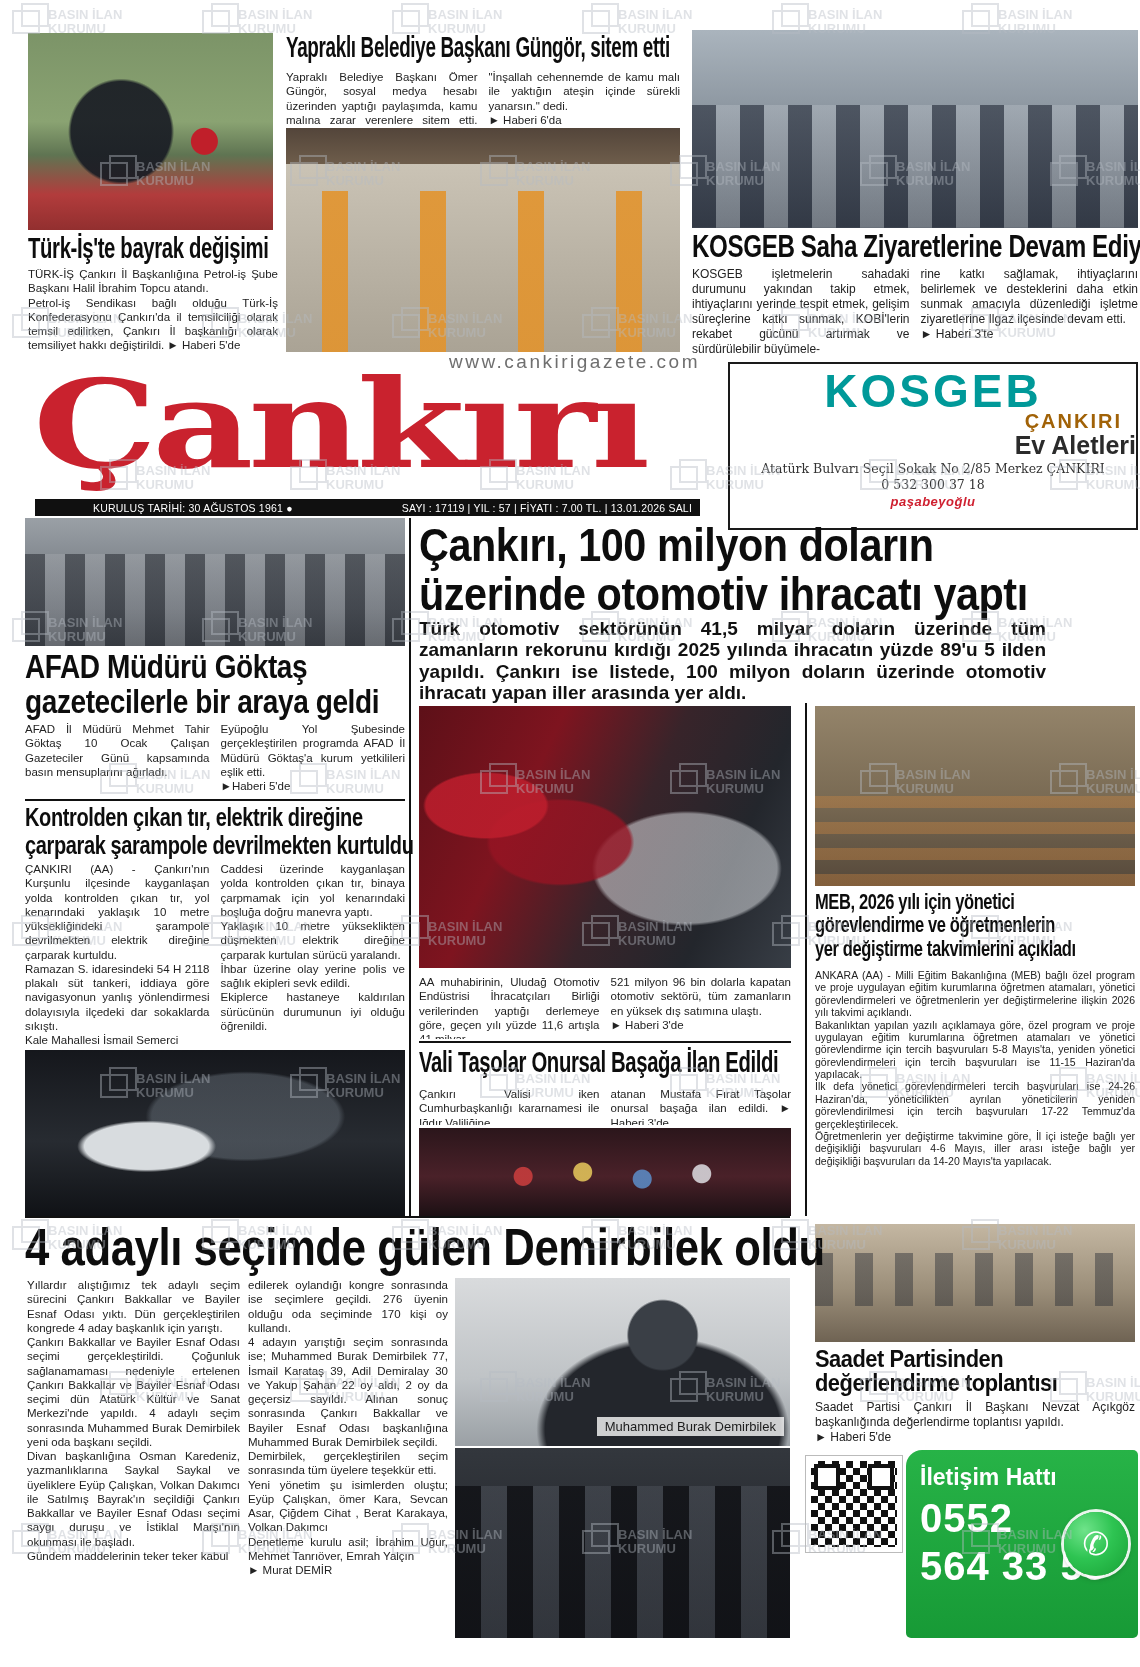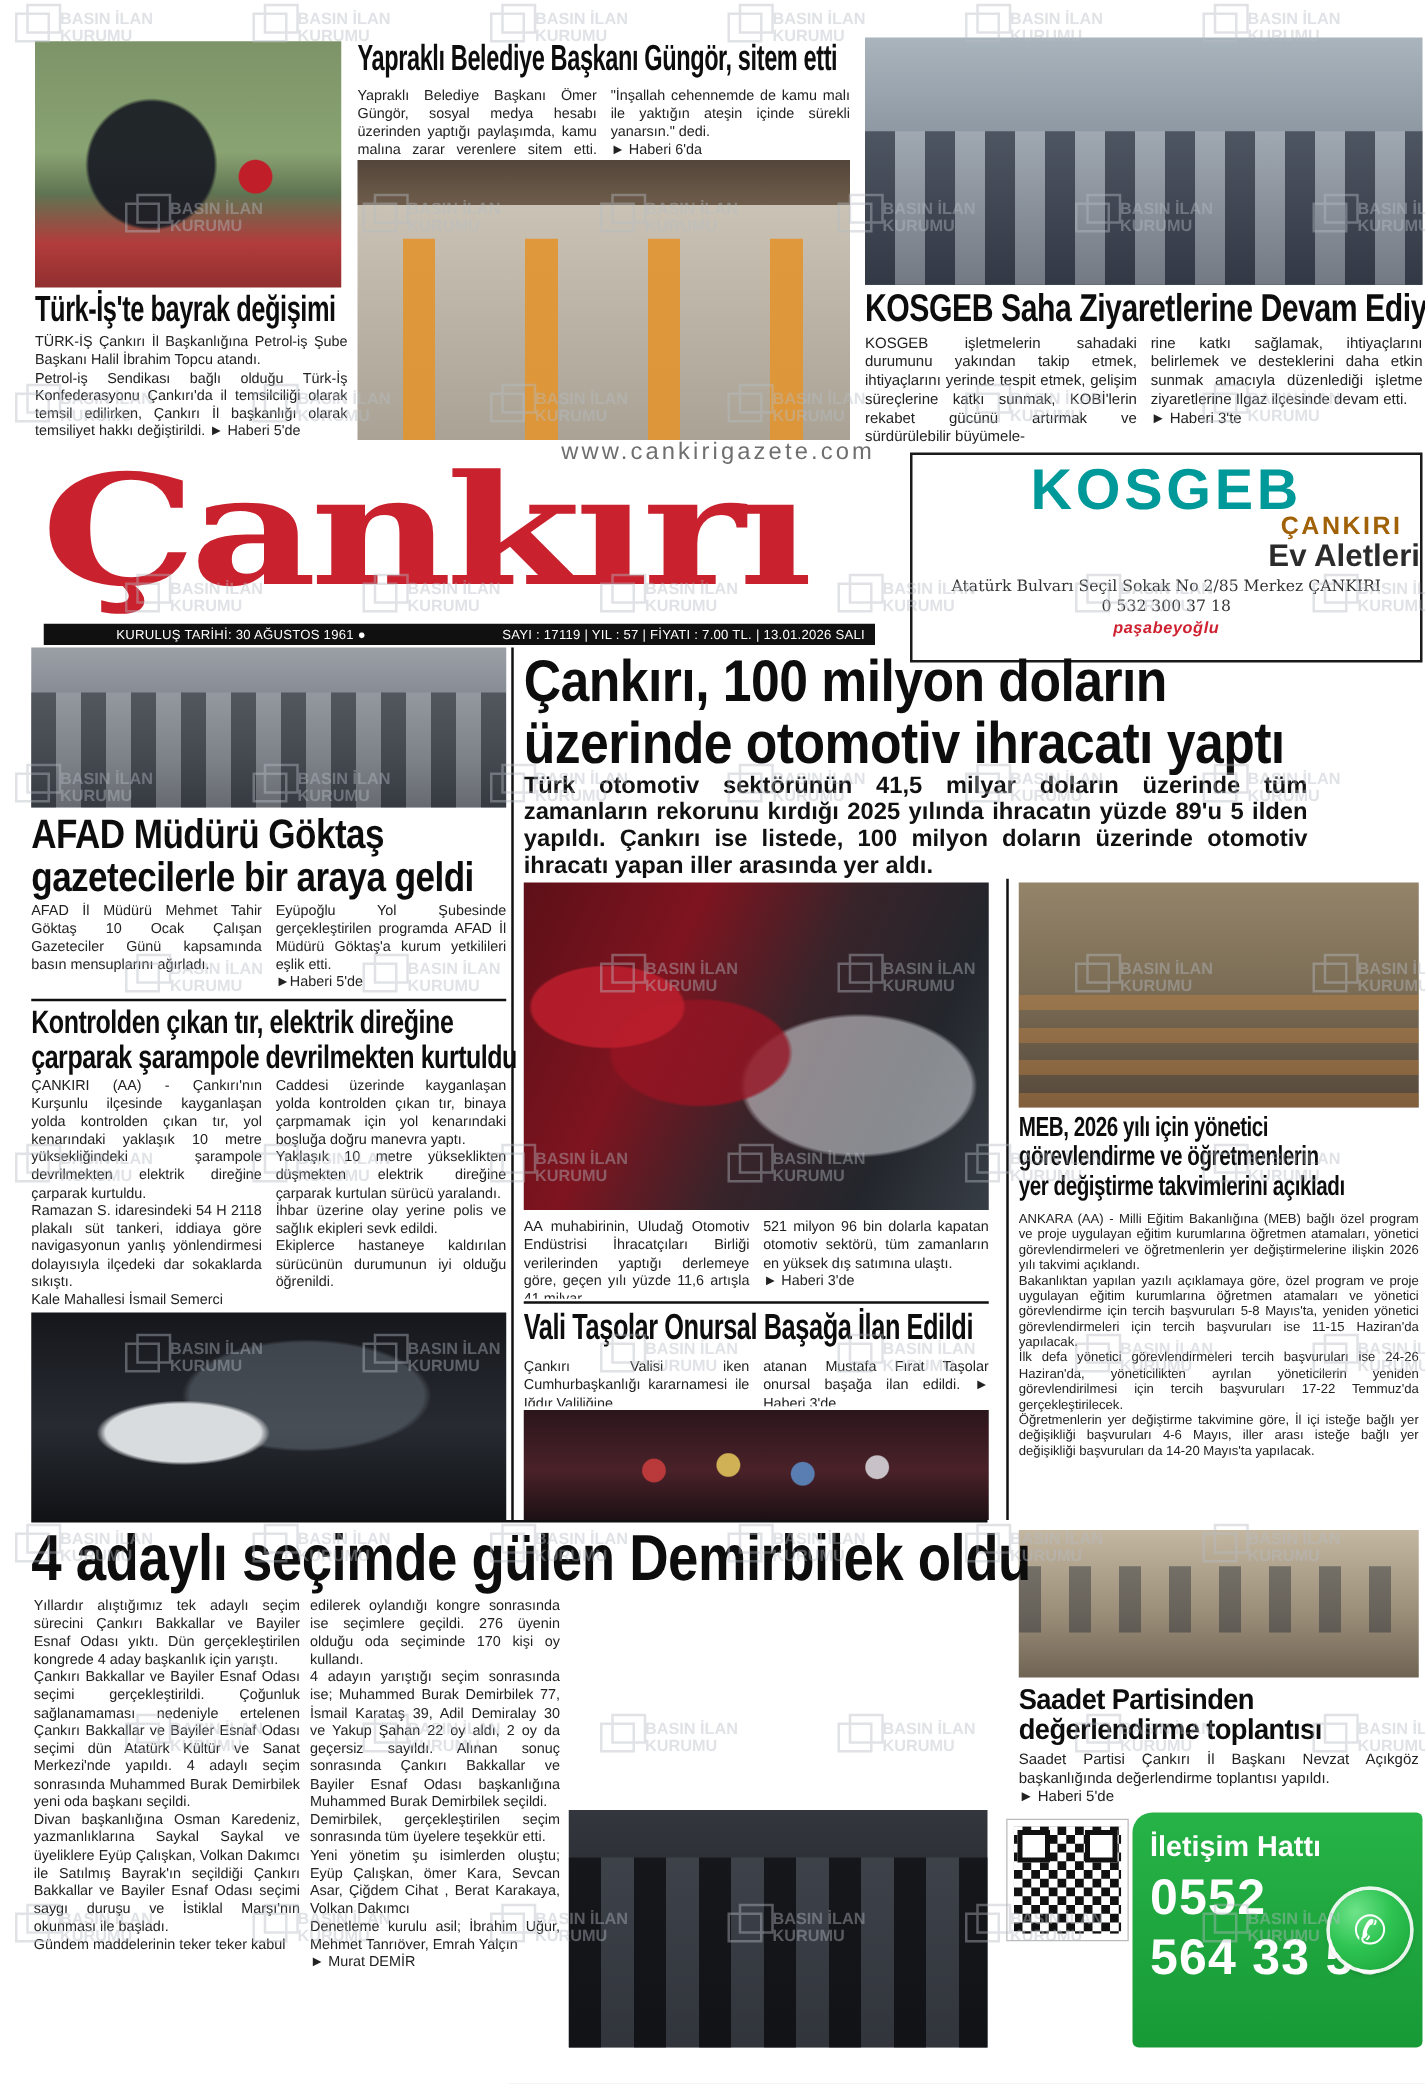--- a/index.html
+++ b/index.html
@@ -276,20 +276,23 @@
 Çankırı Bakkallar ve Bayiler Esnaf Odası seçimi gerçekleştirildi. Çoğunluk sağlanamaması nedeniyle ertelenen Çankırı Bakkallar ve Bayiler Esnaf Odası seçimi dün Atatürk Kültür ve Sanat Merkezi'nde yapıldı. 4 adaylı seçim sonrasında Muhammed Burak Demirbilek yeni oda başkanı seçildi.
 Divan başkanlığına Osman Karedeniz, yazmanlıklarına Saykal Saykal ve üyeliklere Eyüp Çalışkan, Volkan Dakımcı ile Satılmış Bayrak'ın seçildiği Çankırı Bakkallar ve Bayiler Esnaf Odası seçimi saygı duruşu ve İstiklal Marşı'nın okunması ile başladı.
 Gündem maddelerinin teker teker kabul</p>
   <p class="body" style="left:248px;top:1278px;width:200px;height:360px;">edilerek oylandığı kongre sonrasında ise seçimlere geçildi. 276 üyenin olduğu oda seçiminde 170 kişi oy kullandı.
 4 adayın yarıştığı seçim sonrasında ise; Muhammed Burak Demirbilek 77, İsmail Karataş 39, Adil Demiralay 30 ve Yakup Şahan 22 oy aldı, 2 oy da geçersiz sayıldı. Alınan sonuç sonrasında Çankırı Bakkallar ve Bayiler Esnaf Odası başkanlığına Muhammed Burak Demirbilek seçildi.
 Demirbilek, gerçekleştirilen seçim sonrasında tüm üyelere teşekkür etti.
 Yeni yönetim şu isimlerden oluştu; Eyüp Çalışkan, ömer Kara, Sevcan Asar, Çiğdem Cihat , Berat Karakaya, Volkan Dakımcı
 Denetleme kurulu asil; İbrahim Uğur, Mehmet Tanrıöver, Emrah Yalçın
 ► Murat DEMİR</p>
 
+  <div class="photo p-portrait" style="left:455px;top:1278px;width:335px;height:168px;">
+    <span class="portrait-caption">Muhammed Burak Demirbilek</span>
+  </div>
   <div class="photo p-stage" style="left:455px;top:1448px;width:335px;height:190px;"></div>
 
   <div class="wm-layer">
       <div class="wm-tile" style="left: 12px; top: 8px;">
         <span class="wm-cube"></span>
         <span class="wm-text">BASIN İLAN
 KURUMU</span>
       </div>
       <div class="wm-tile" style="left: 202px; top: 8px;">
         <span class="wm-cube"></span>

